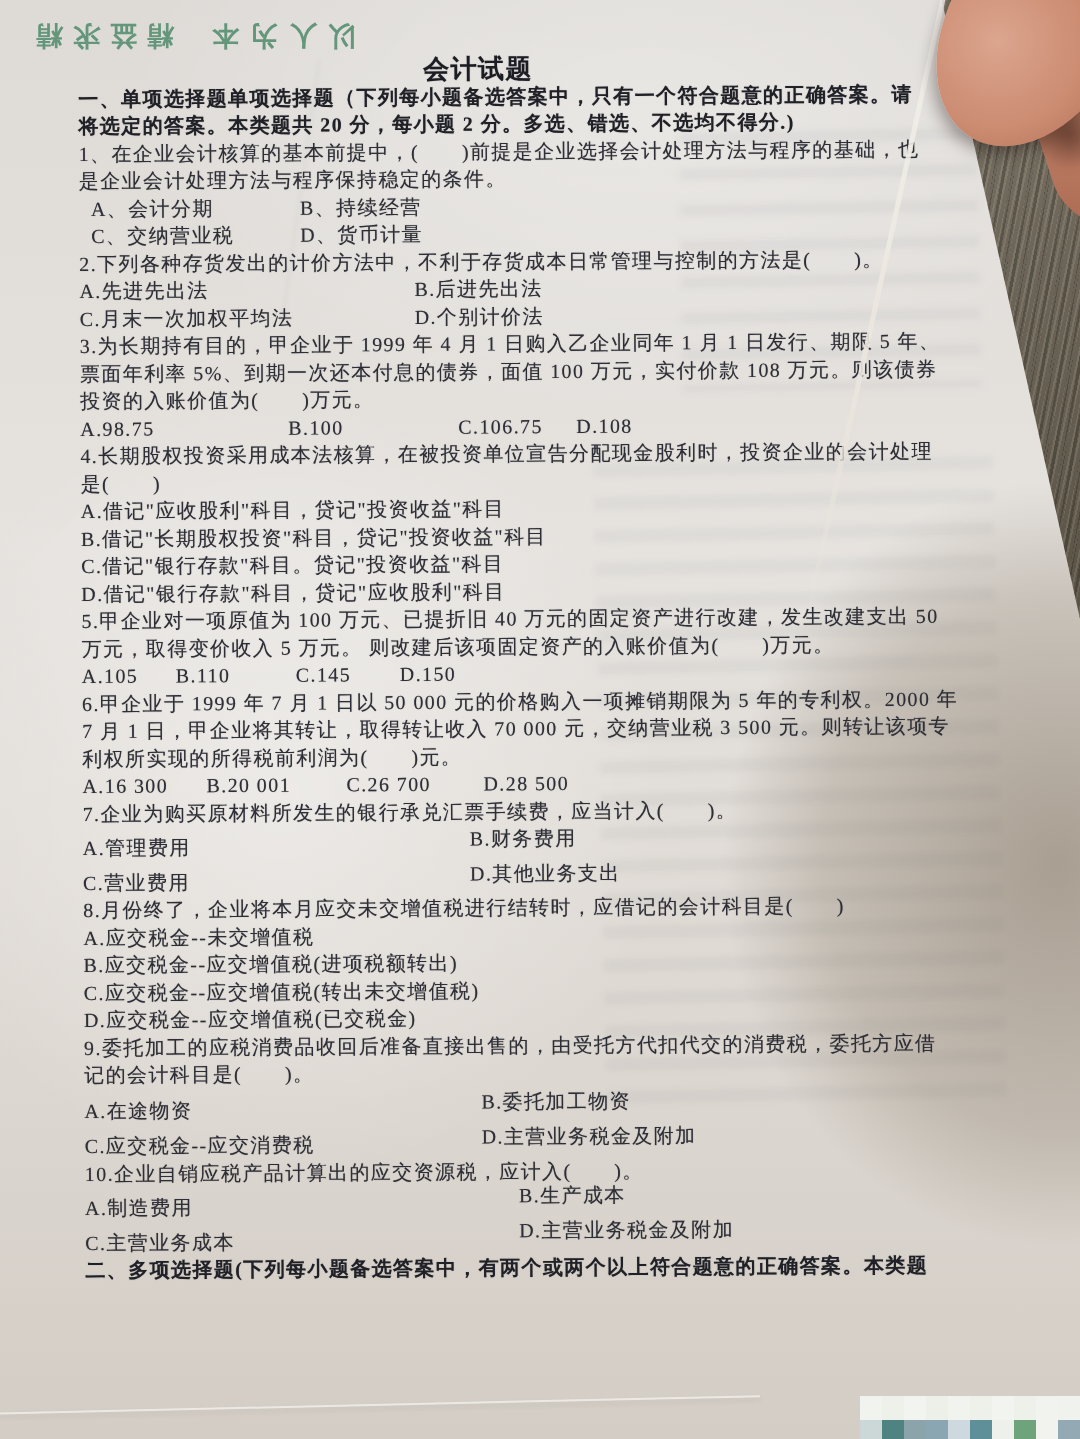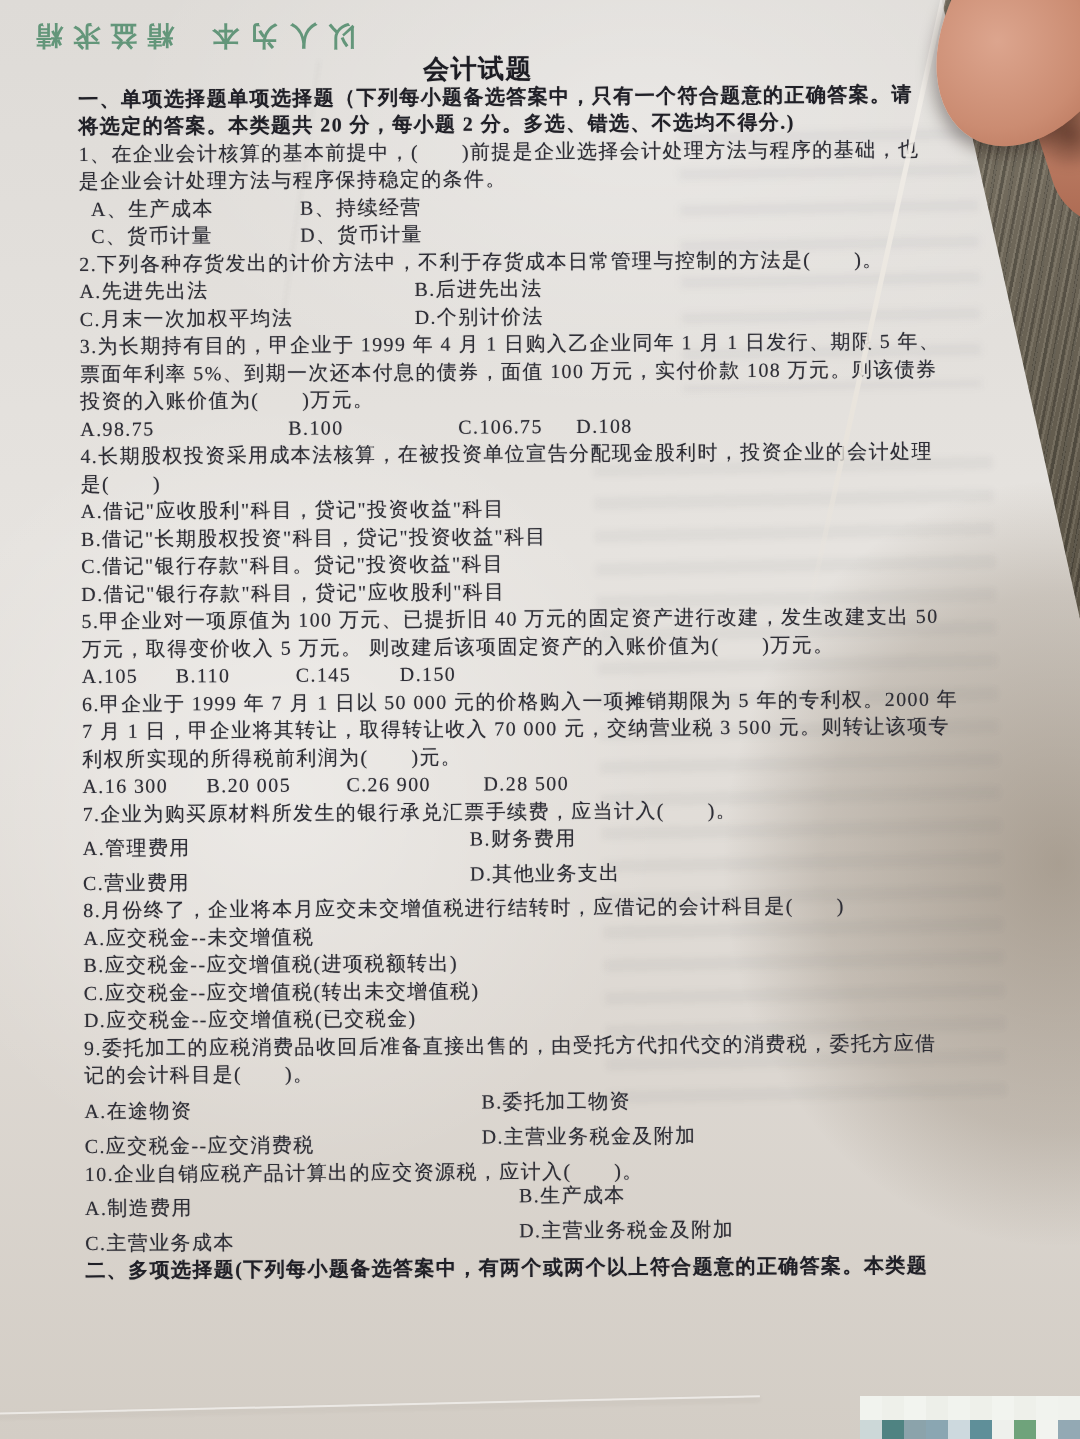--- a/index.html
+++ b/index.html
@@ -115,25 +115,25 @@
 
   <div class="doc">
     <p class="title">会计试题</p>
 
     <p class="bold">一、单项选择题单项选择题（下列每小题备选答案中，只有一个符合题意的正确答案。请</p>
     <p class="bold">将选定的答案。本类题共 20 分，每小题 2 分。多选、错选、不选均不得分.)</p>
 
     <p>1、在企业会计核算的基本前提中，(　　)前提是企业选择会计处理方法与程序的基础，也</p>
     <p>是企业会计处理方法与程序保持稳定的条件。</p>
     <div class="opts" style="grid-template-columns:209px 1fr;padding-left:12px;">
-      <span>A、生产成本</span>
+      <span>A、会计分期</span>
       <span>B、持续经营</span>
     </div>
     <div class="opts" style="grid-template-columns:209px 1fr;padding-left:12px;">
-      <span>C、货币计量</span>
+      <span>C、交纳营业税</span>
       <span>D、货币计量</span>
     </div>
 
     <p>2.下列各种存货发出的计价方法中，不利于存货成本日常管理与控制的方法是(　　)。</p>
     <div class="opts" style="grid-template-columns:335px 1fr;">
       <span>A.先进先出法</span>
       <span>B.后进先出法</span>
     </div>
     <div class="opts" style="grid-template-columns:335px 1fr;">
       <span>C.月末一次加权平均法</span>
@@ -164,22 +164,22 @@
       <span>B.110</span>
       <span>C.145</span>
       <span>D.150</span>
     </div>
 
     <p>6.甲企业于 1999 年 7 月 1 日以 50 000 元的价格购入一项摊销期限为 5 年的专利权。2000 年</p>
     <p>7 月 1 日，甲企业将其转让，取得转让收入 70 000 元，交纳营业税 3 500 元。则转让该项专</p>
     <p>利权所实现的所得税前利润为(　　)元。</p>
     <div class="opts" style="grid-template-columns:124px 140px 137px 1fr;">
       <span>A.16 300</span>
-      <span>B.20 005</span>
-      <span>C.26 900</span>
+      <span>B.20 001</span>
+      <span>C.26 700</span>
       <span>D.28 500</span>
     </div>
 
     <p>7.企业为购买原材料所发生的银行承兑汇票手续费，应当计入(　　)。</p>
     <div class="opts gap7" style="grid-template-columns:387px 1fr;">
       <span>A.管理费用</span>
       <span class="up">B.财务费用</span>
     </div>
     <div class="opts gap7" style="grid-template-columns:387px 1fr;">
       <span>C.营业费用</span>

